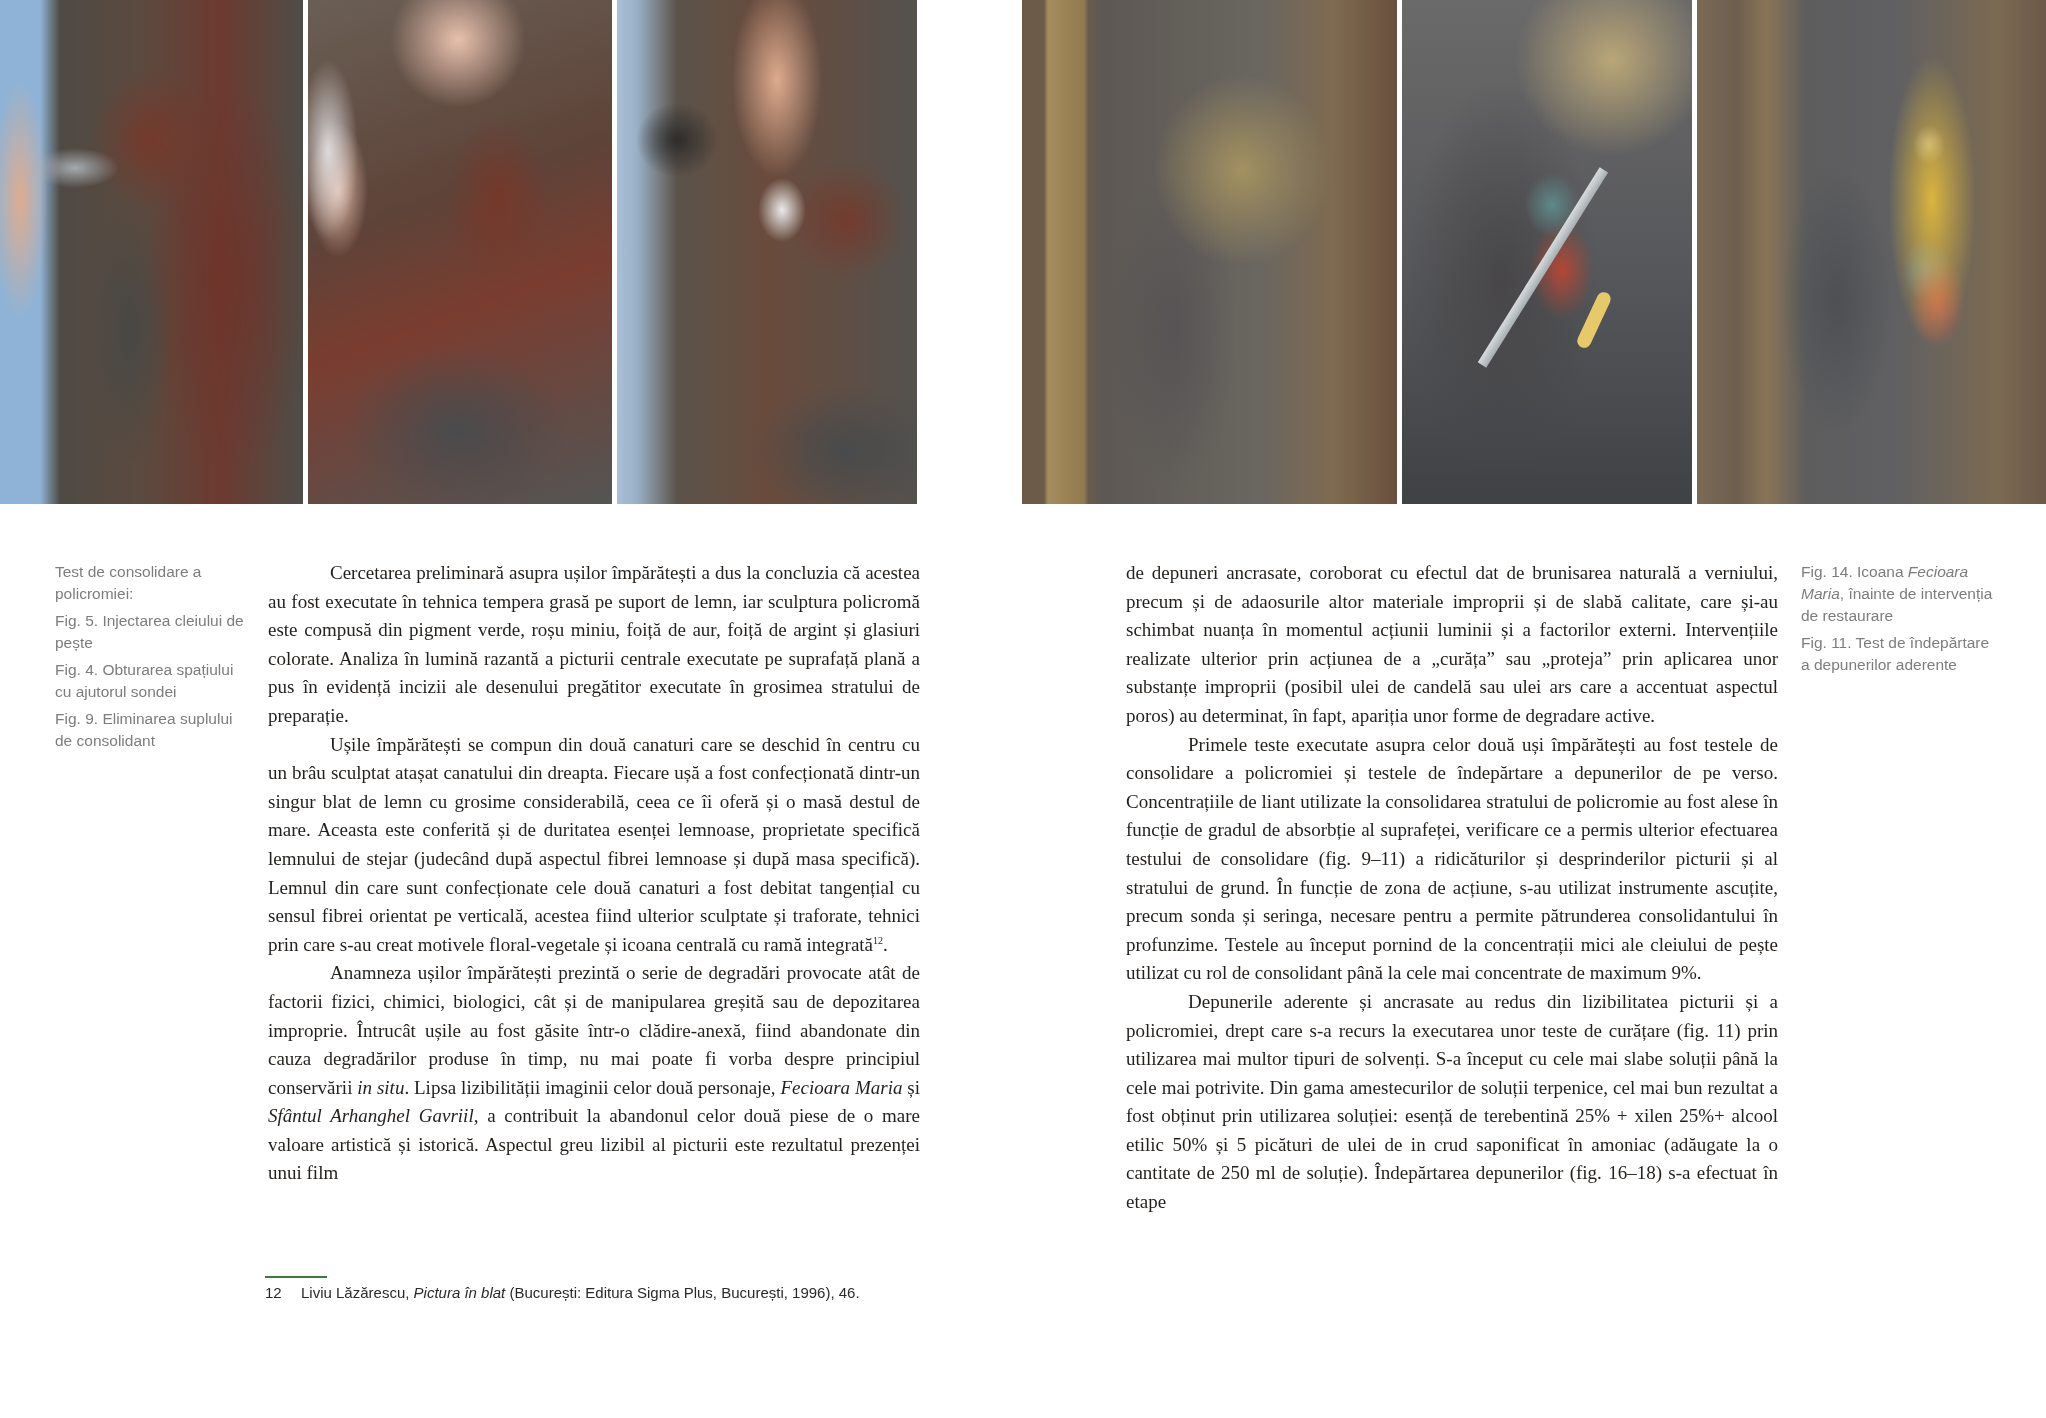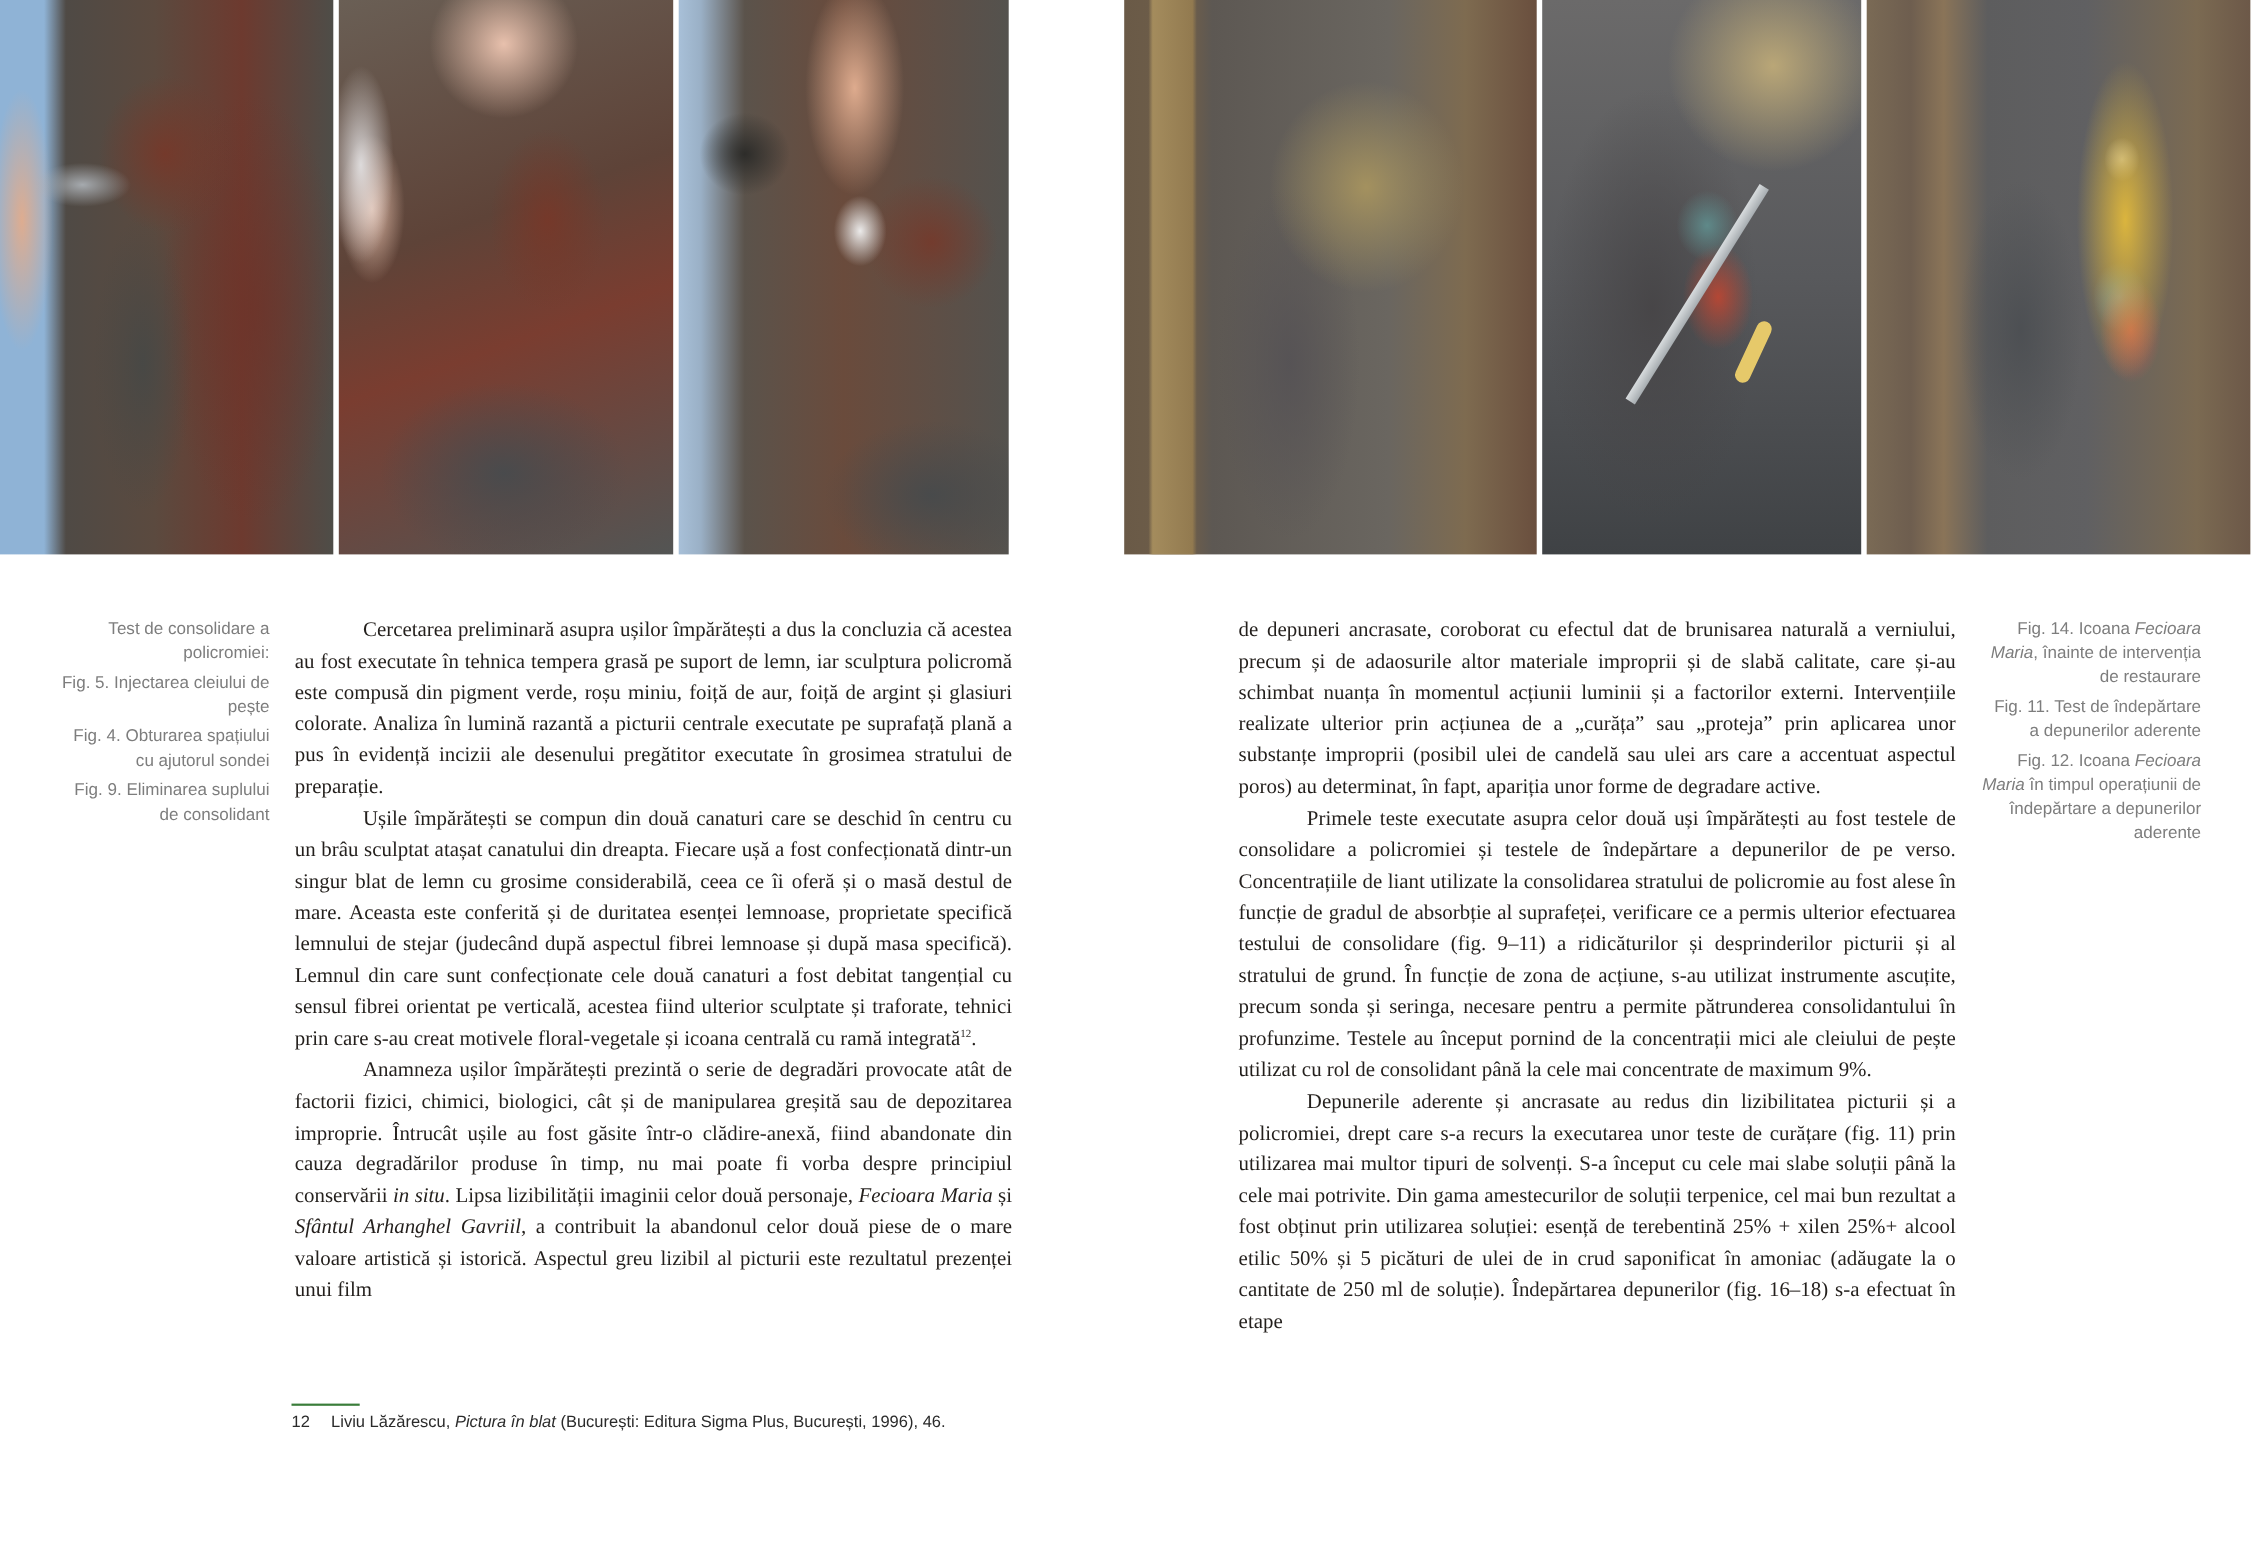--- a/index.html
+++ b/index.html
@@ -60,21 +60,21 @@
   #p12 { left:1697px; width:349px;
     background:
       radial-gradient(ellipse 55px 180px at 235px 200px, rgba(225,185,60,0.95), rgba(225,185,60,0) 80%),
       radial-gradient(ellipse 20px 25px at 232px 145px, rgba(200,200,200,0.9), rgba(200,200,200,0) 80%),
       radial-gradient(ellipse 35px 60px at 240px 300px, rgba(210,95,80,0.85), rgba(210,95,80,0) 80%),
       radial-gradient(ellipse 30px 40px at 230px 270px, rgba(100,150,190,0.85), rgba(100,150,190,0) 80%),
       radial-gradient(ellipse 70px 170px at 140px 300px, rgba(75,78,82,0.9), rgba(75,78,82,0) 80%),
       linear-gradient(90deg, #7a6a55 0px, #6e5e4f 40px, #8a7458 70px, #5d5d5e 110px, #606062 200px, #7b6a52 300px, #6c5848 349px);
   }
 
-  .caption { position:absolute; font-family:"Liberation Sans", sans-serif; font-size:15.5px; line-height:22px; color:#7d7d7d;text-align:right; }
+  .caption { position:absolute; font-family:"Liberation Sans", sans-serif; font-size:15.5px; line-height:22px; color:#7d7d7d; }
   .caption p { margin:0 0 5px 0; }
   .caption i { font-style:italic; }
 
   .body-col { position:absolute; font-family:"Liberation Serif", serif; font-size:19px; line-height:28.6px; color:#231f1c; text-align:justify; }
   .body-col p { margin:0; text-indent:62px; }
   .body-col p.noindent { text-indent:0; }
   .body-col i { font-style:italic; }
   .sup { font-size:10px; vertical-align:super; line-height:0; }
 
   .fn-rule { position:absolute; left:265px; top:1276px; width:62px; height:2px; background:#3a7d3a; }
@@ -115,14 +115,13 @@
 
 <div class="body-col" style="left:1126px; top:559px; width:652px;">
   <p class="noindent">de depuneri ancrasate, coroborat cu efectul dat de brunisarea naturală a verniului, precum și de adaosurile altor materiale improprii și de slabă calitate, care și-au schimbat nuanța în momentul acțiunii luminii și a factorilor externi. Intervențiile realizate ulterior prin acțiunea de a „curăța” sau „proteja” prin aplicarea unor substanțe improprii (posibil ulei de candelă sau ulei ars care a accentuat aspectul poros) au determinat, în fapt, apariția unor forme de degradare active.</p>
   <p>Primele teste executate asupra celor două uși împărătești au fost testele de consolidare a policromiei și testele de îndepărtare a depunerilor de pe verso. Concentrațiile de liant utilizate la consolidarea stratului de policromie au fost alese în funcție de gradul de absorbție al suprafeței, verificare ce a permis ulterior efectuarea testului de consolidare (fig. 9–11) a ridicăturilor și desprinderilor picturii și al stratului de grund. În funcție de zona de acțiune, s-au utilizat instrumente ascuțite, precum sonda și seringa, necesare pentru a permite pătrunderea consolidantului în profunzime. Testele au început pornind de la concentrații mici ale cleiului de pește utilizat cu rol de consolidant până la cele mai concentrate de maximum 9%.</p>
   <p>Depunerile aderente și ancrasate au redus din lizibilitatea picturii și a policromiei, drept care s-a recurs la executarea unor teste de curățare (fig. 11) prin utilizarea mai multor tipuri de solvenți. S-a început cu cele mai slabe soluții până la cele mai potrivite. Din gama amestecurilor de soluții terpenice, cel mai bun rezultat a fost obținut prin utilizarea soluției: esență de terebentină 25% + xilen 25%+ alcool etilic 50% și 5 picături de ulei de in crud saponificat în amoniac (adăugate la o cantitate de 250 ml de soluție). Îndepărtarea depunerilor (fig. 16–18) s-a efectuat în etape</p>
 </div>
 
 <div class="caption" style="left:1801px; top:561px; width:200px;">
   <p><span>Fig. 14. Icoana </span><i>Fecioara Maria</i><span>, înainte de intervenția de restaurare</span></p>
   <p><span>Fig. 11. Test de îndepărtare a depunerilor aderente</span></p>
-  <p><span>Fig. 12. Icoana </span><i>Fecioara Maria</i><span> în timpul operațiunii de îndepărtare a depunerilor aderente</span></p>
 </div>
 
 </body></html>

